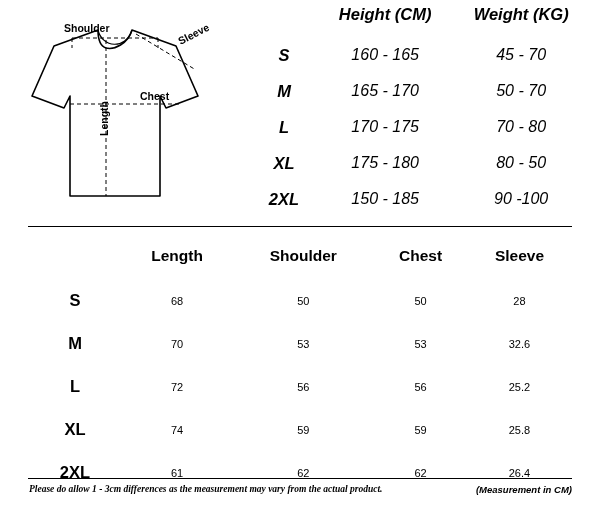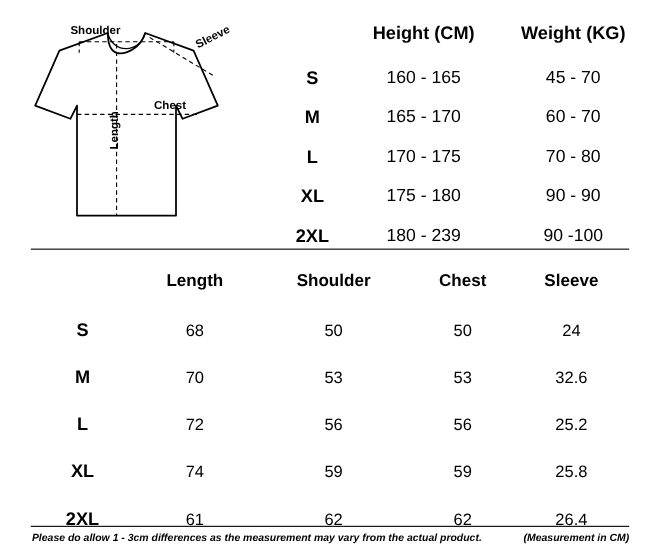--- a/index.html
+++ b/index.html
@@ -51,23 +51,24 @@
   }
   .lbl-shoulder { left: 54px; top: 14px; }
   .lbl-sleeve   { left: 166px; top: 28px; transform: rotate(-27deg); transform-origin: left top; }
   .lbl-chest    { left: 130px; top: 82px; }
   .lbl-length   { left: 88px; top: 128px; transform: rotate(-90deg); transform-origin: left top; }
 
   
   .hw-table {
     position: absolute;
     left: 250px;
-    top: 20px;
+    top: 4px;
     width: 340px;
     border-collapse: collapse;
+    font-style: italic;
   }
   .hw-table th, .hw-table td {
     text-align: center;
     font-family: "Liberation Sans", sans-serif;
   }
   .hw-table th {
     font-size: 16.5px;
     font-weight: bold;
     padding-bottom: 13px;
   }
@@ -103,39 +104,39 @@
   .meas-table th, .meas-table td {
     text-align: center;
     font-family: "Liberation Sans", sans-serif;
   }
   .meas-table th {
     font-size: 15.5px;
     font-weight: bold;
     padding-bottom: 14px;
   }
   .meas-table td {
-    font-size: 15px;
+    font-size: 11px;
     padding: 12px 0;
   }
   .meas-table td.size-cell,
   .meas-table th.size-head {
     font-size: 16.5px;
     font-weight: bold;
     width: 92px;
   }
 
   
   .footer-left {
     position: absolute;
     left: 29px;
     top: 484px;
     font-size: 9.5px;
     font-weight: bold;
     font-style: italic;
-    font-family: Liberation Sans, sans-serif;
+    font-family: Liberation Serif, serif;
   }
   .footer-right {
     position: absolute;
     right: 28px;
     top: 484px;
     font-size: 9.5px;
     font-weight: bold;
     font-style: italic;
     font-family: "Liberation Sans", sans-serif;
     text-align: center;
@@ -184,35 +185,35 @@
       </thead>
       <tbody>
         <tr>
           <td class="size-cell">S</td>
           <td>160 - 165</td>
           <td>45 - 70</td>
         </tr>
         <tr>
           <td class="size-cell">M</td>
           <td>165 - 170</td>
-          <td>60 - 70</td>
+          <td>50 - 70</td>
         </tr>
         <tr>
           <td class="size-cell">L</td>
           <td>170 - 175</td>
           <td>70 - 80</td>
         </tr>
         <tr>
           <td class="size-cell">XL</td>
           <td>175 - 180</td>
-          <td>90 - 90</td>
+          <td>80 - 50</td>
         </tr>
         <tr>
           <td class="size-cell">2XL</td>
-          <td>180 - 239</td>
+          <td>150 - 185</td>
           <td>90 -100</td>
         </tr>
       </tbody>
     </table>
   </div>
 
   <div class="rule rule-1"></div>
 
   <table class="meas-table">
     <thead>
@@ -223,21 +224,21 @@
         <th>Chest</th>
         <th>Sleeve</th>
       </tr>
     </thead>
     <tbody>
       <tr>
         <td class="size-cell">S</td>
         <td>68</td>
         <td>50</td>
         <td>50</td>
-        <td>24</td>
+        <td>28</td>
       </tr>
       <tr>
         <td class="size-cell">M</td>
         <td>70</td>
         <td>53</td>
         <td>53</td>
         <td>32.6</td>
       </tr>
       <tr>
         <td class="size-cell">L</td>

